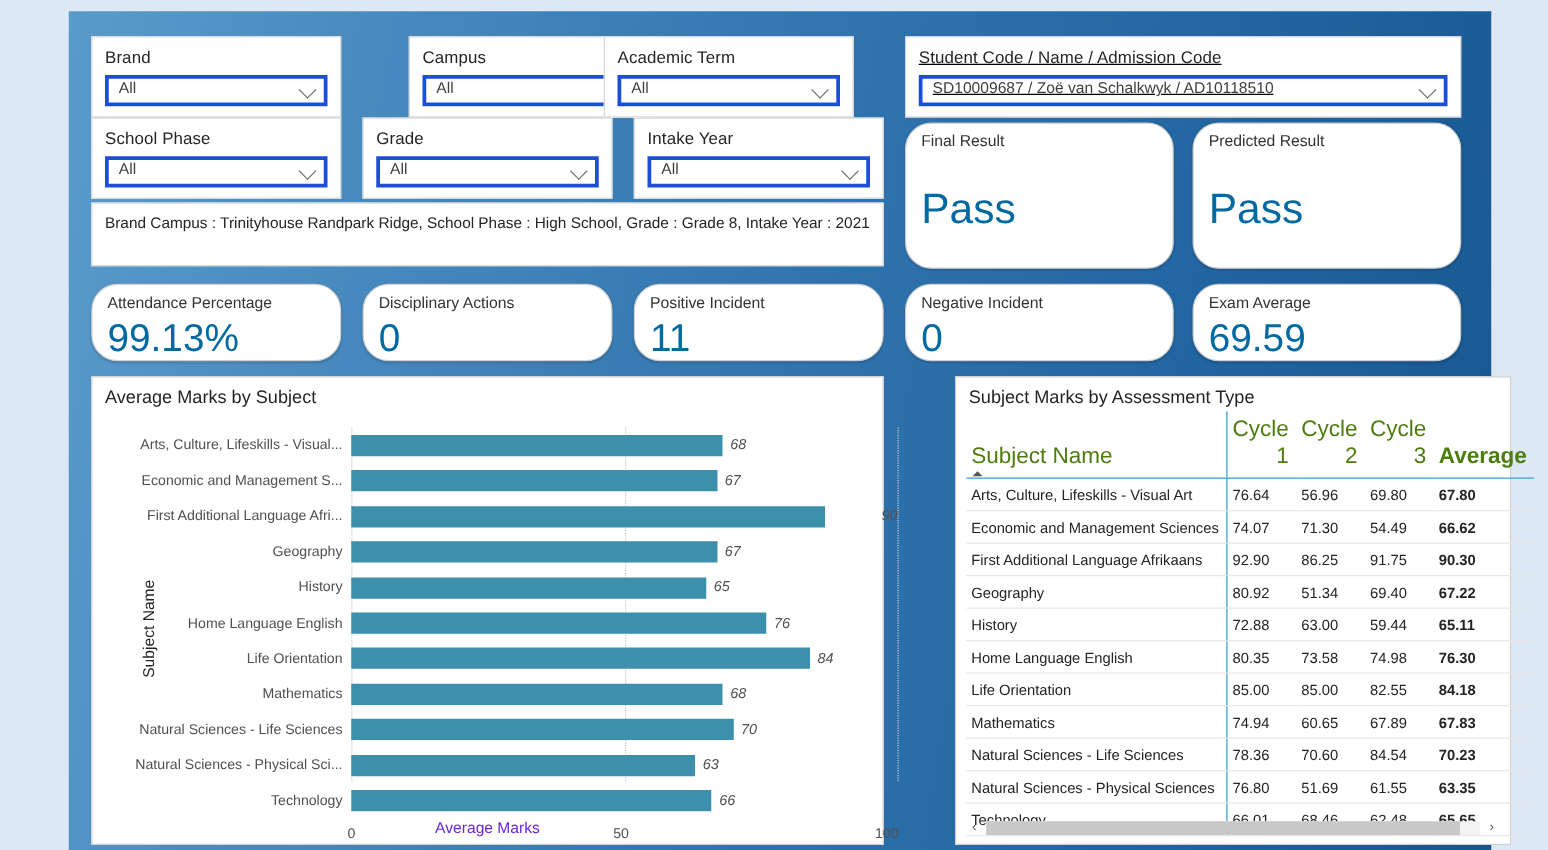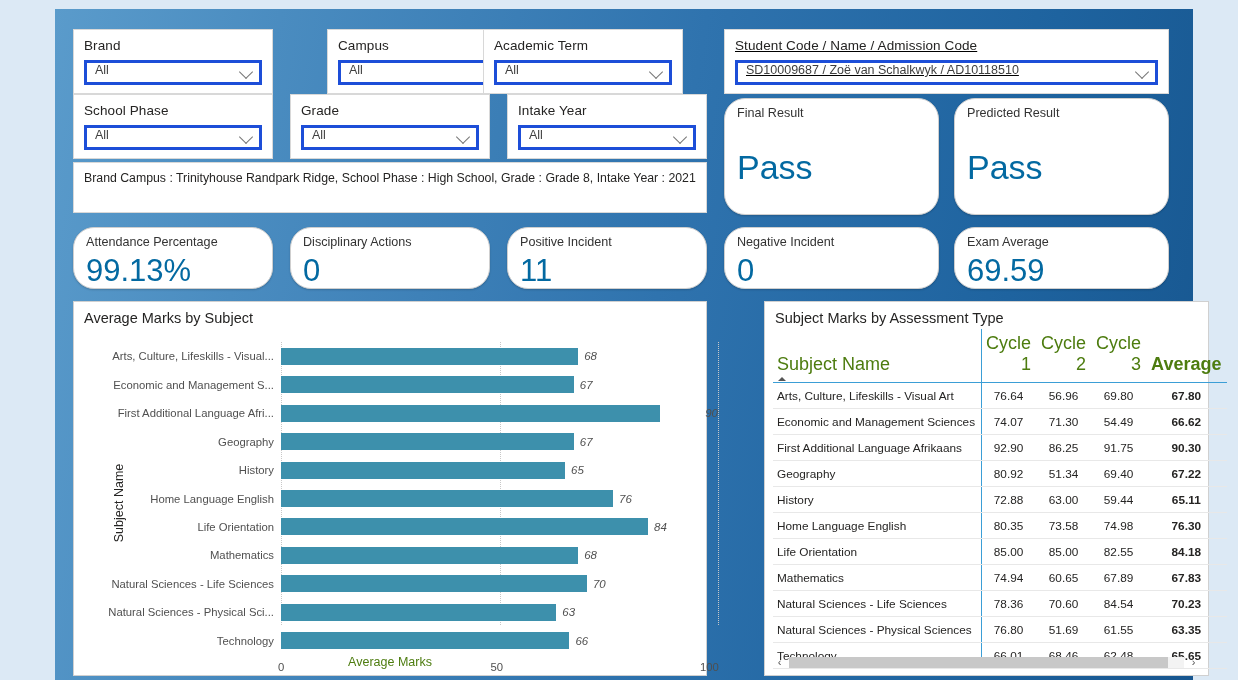--- a/index.html
+++ b/index.html
@@ -141,21 +141,21 @@
     color: #252423;
     white-space: nowrap;
   }
   .axis-title-x {
     position: absolute;
     left: 0;
     right: 0;
     bottom: 6px;
     text-align: center;
     font-size: 12.5px;
-    color: #4d7c0f;
+    color: #6d28d9;
   }
   .plot {
     position: absolute;
     left: 207px;
     top: 12px;
     width: 437px;
     bottom: 50px;
   }
   .gridline {
     position: absolute;
@@ -221,21 +221,21 @@
   }
   #tbl th.nm {
     text-align: left;
   }
   #tbl th.avg {
     font-weight: bold;
     text-align: center;
   }
   #tbl td {
     padding: 5.5px 6px 5.5px 4px;
-    text-align: center;
+    text-align: left;
     border-bottom: 1px solid #e8e8e8;
     white-space: nowrap;
     overflow: hidden;
     text-overflow: ellipsis;
   }
   #tbl td.nm {
     text-align: left;
     border-right: 1.6px solid #3b9ed6;
   }
   #tbl th.nm {

